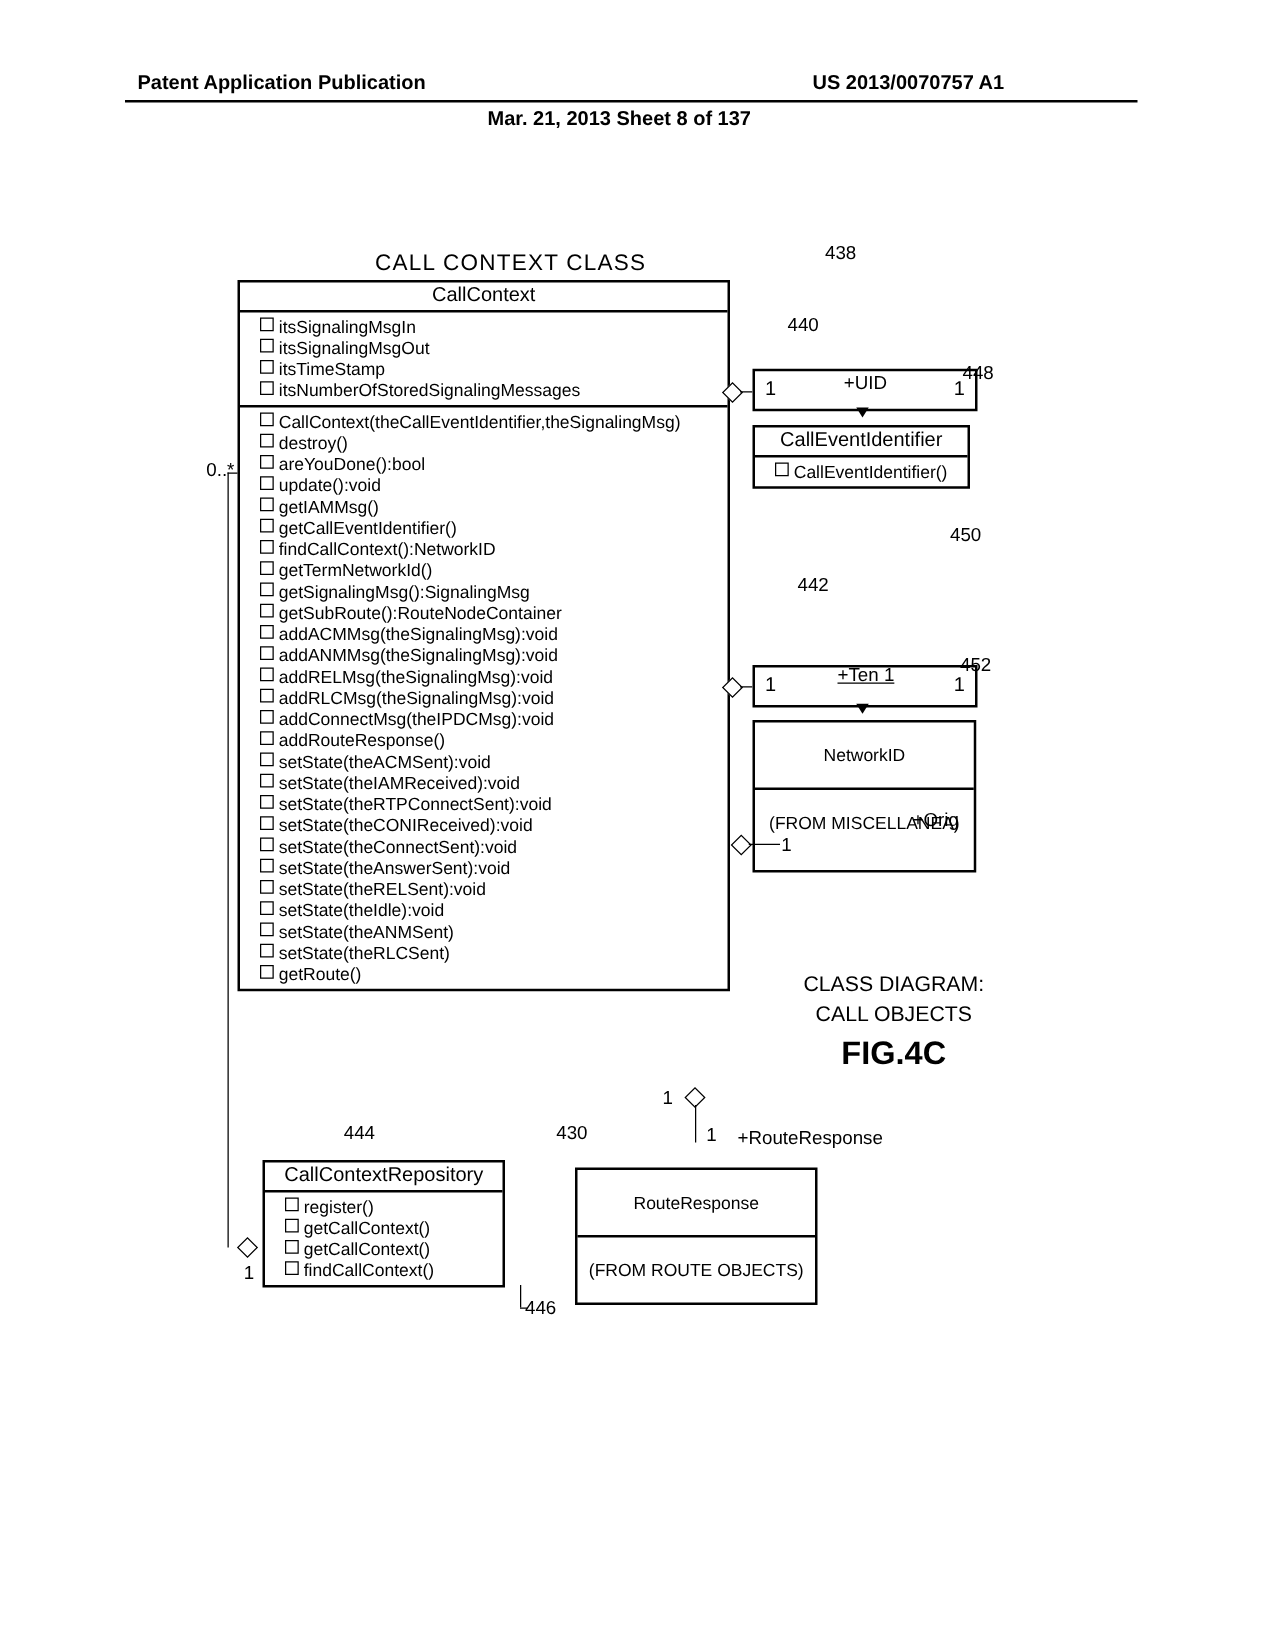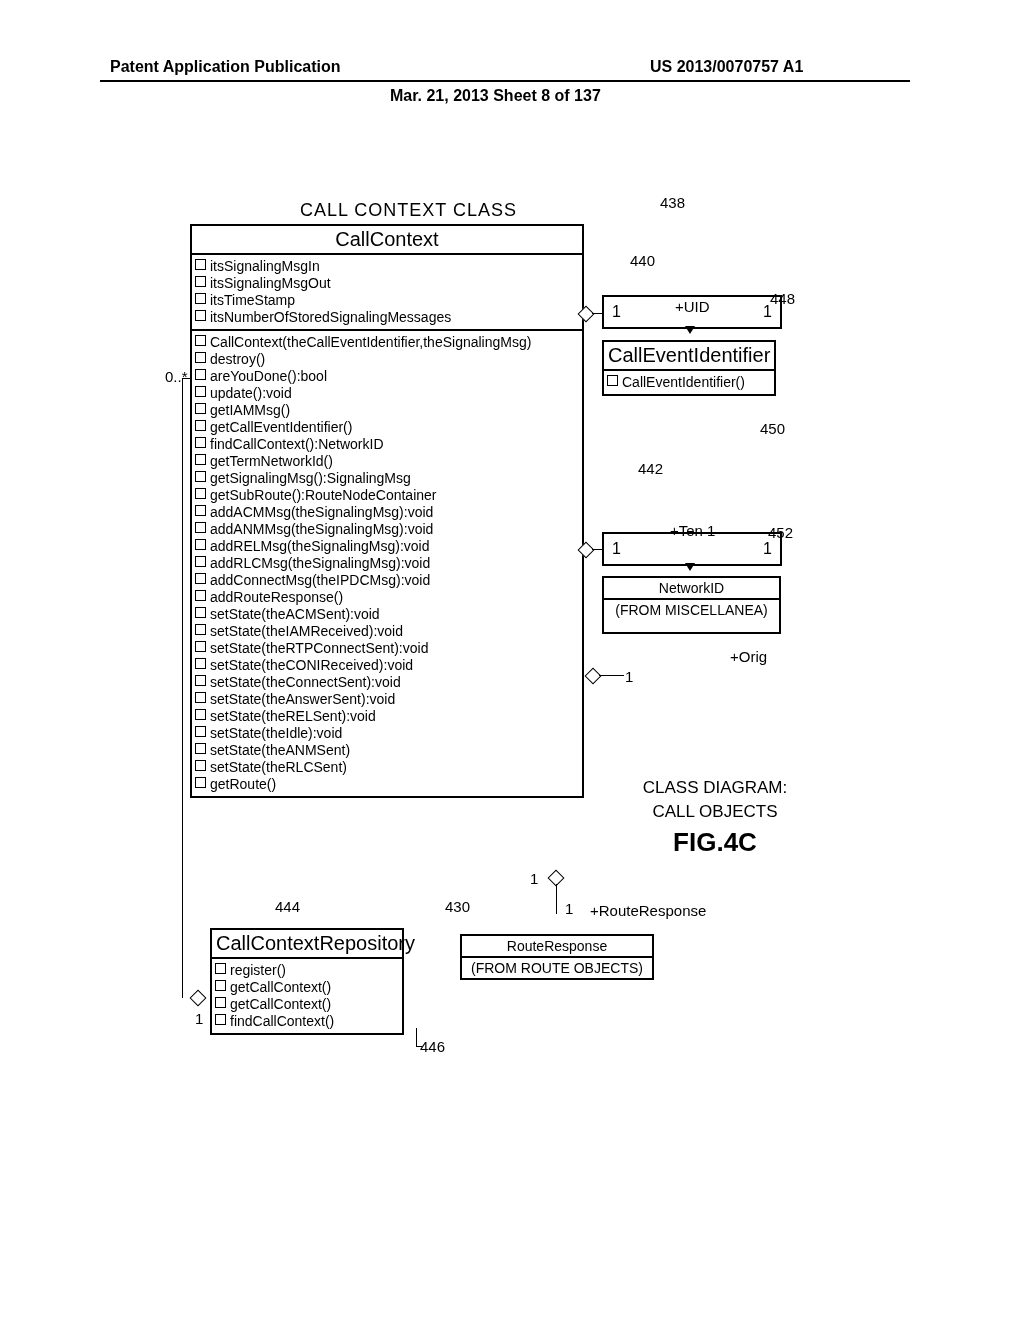--- a/index.html
+++ b/index.html
@@ -49,30 +49,30 @@
   
   .uml-box {
     position: absolute;
     border: 2px solid #000;
     background: #fff;
   }
   .uml-title {
     text-align: center;
     border-bottom: 2px solid #000;
     padding: 2px 4px;
-    font-size: 20px;
+    font-size: 16px;
   }
   .uml-sub {
     text-align: center;
     font-size: 14px;
-    padding: 2px 4px;
+    padding: 18px 4px;
   }
   .uml-section {
     border-bottom: 2px solid #000;
-    padding: 3px 3px;
+    padding: 3px 16px;
   }
   .uml-section:last-child { border-bottom: none; }
   .uml-row {
     font-size: 14px;
     line-height: 17px;
     white-space: nowrap;
   }
   .vis {
     display: inline-block;
     width: 9px;
@@ -200,21 +200,21 @@
   <div class="ref" style="top:220px; left:590px;">450</div>
 
   <div class="ref" style="top:260px; left:468px;">442</div>
 
   <div class="diamond" style="top:344px; left:410px;"></div>
   <div class="line-h" style="top:349px; left:422px; width:10px;"></div>
   <div class="uml-box" style="top:332px; left:432px; width:160px; height:30px; display:flex; align-items:center; justify-content:space-between; padding:0 8px;">
     <span>1</span>
     <span>1</span>
   </div>
-  <div class="role" style="top:322px; left:500px;">+Ten 1</div>
+  <div class="role" style="top:332px; left:500px;text-decoration:underline;">+Ten 1</div>
   <div class="ref" style="top:324px; left:598px;">452</div>
   <div class="arrow-d" style="top:363px; left:515px;"></div>
 
   <div class="uml-box" style="top:376px; left:432px; width:175px;">
     <div class="uml-sub" style="border-bottom:2px solid #000;">NetworkID</div>
     <div class="uml-sub">(FROM  MISCELLANEA)</div>
     <div class="uml-section" style="height:6px;"></div>
   </div>
 
   <div class="diamond" style="top:470px; left:417px;"></div>

